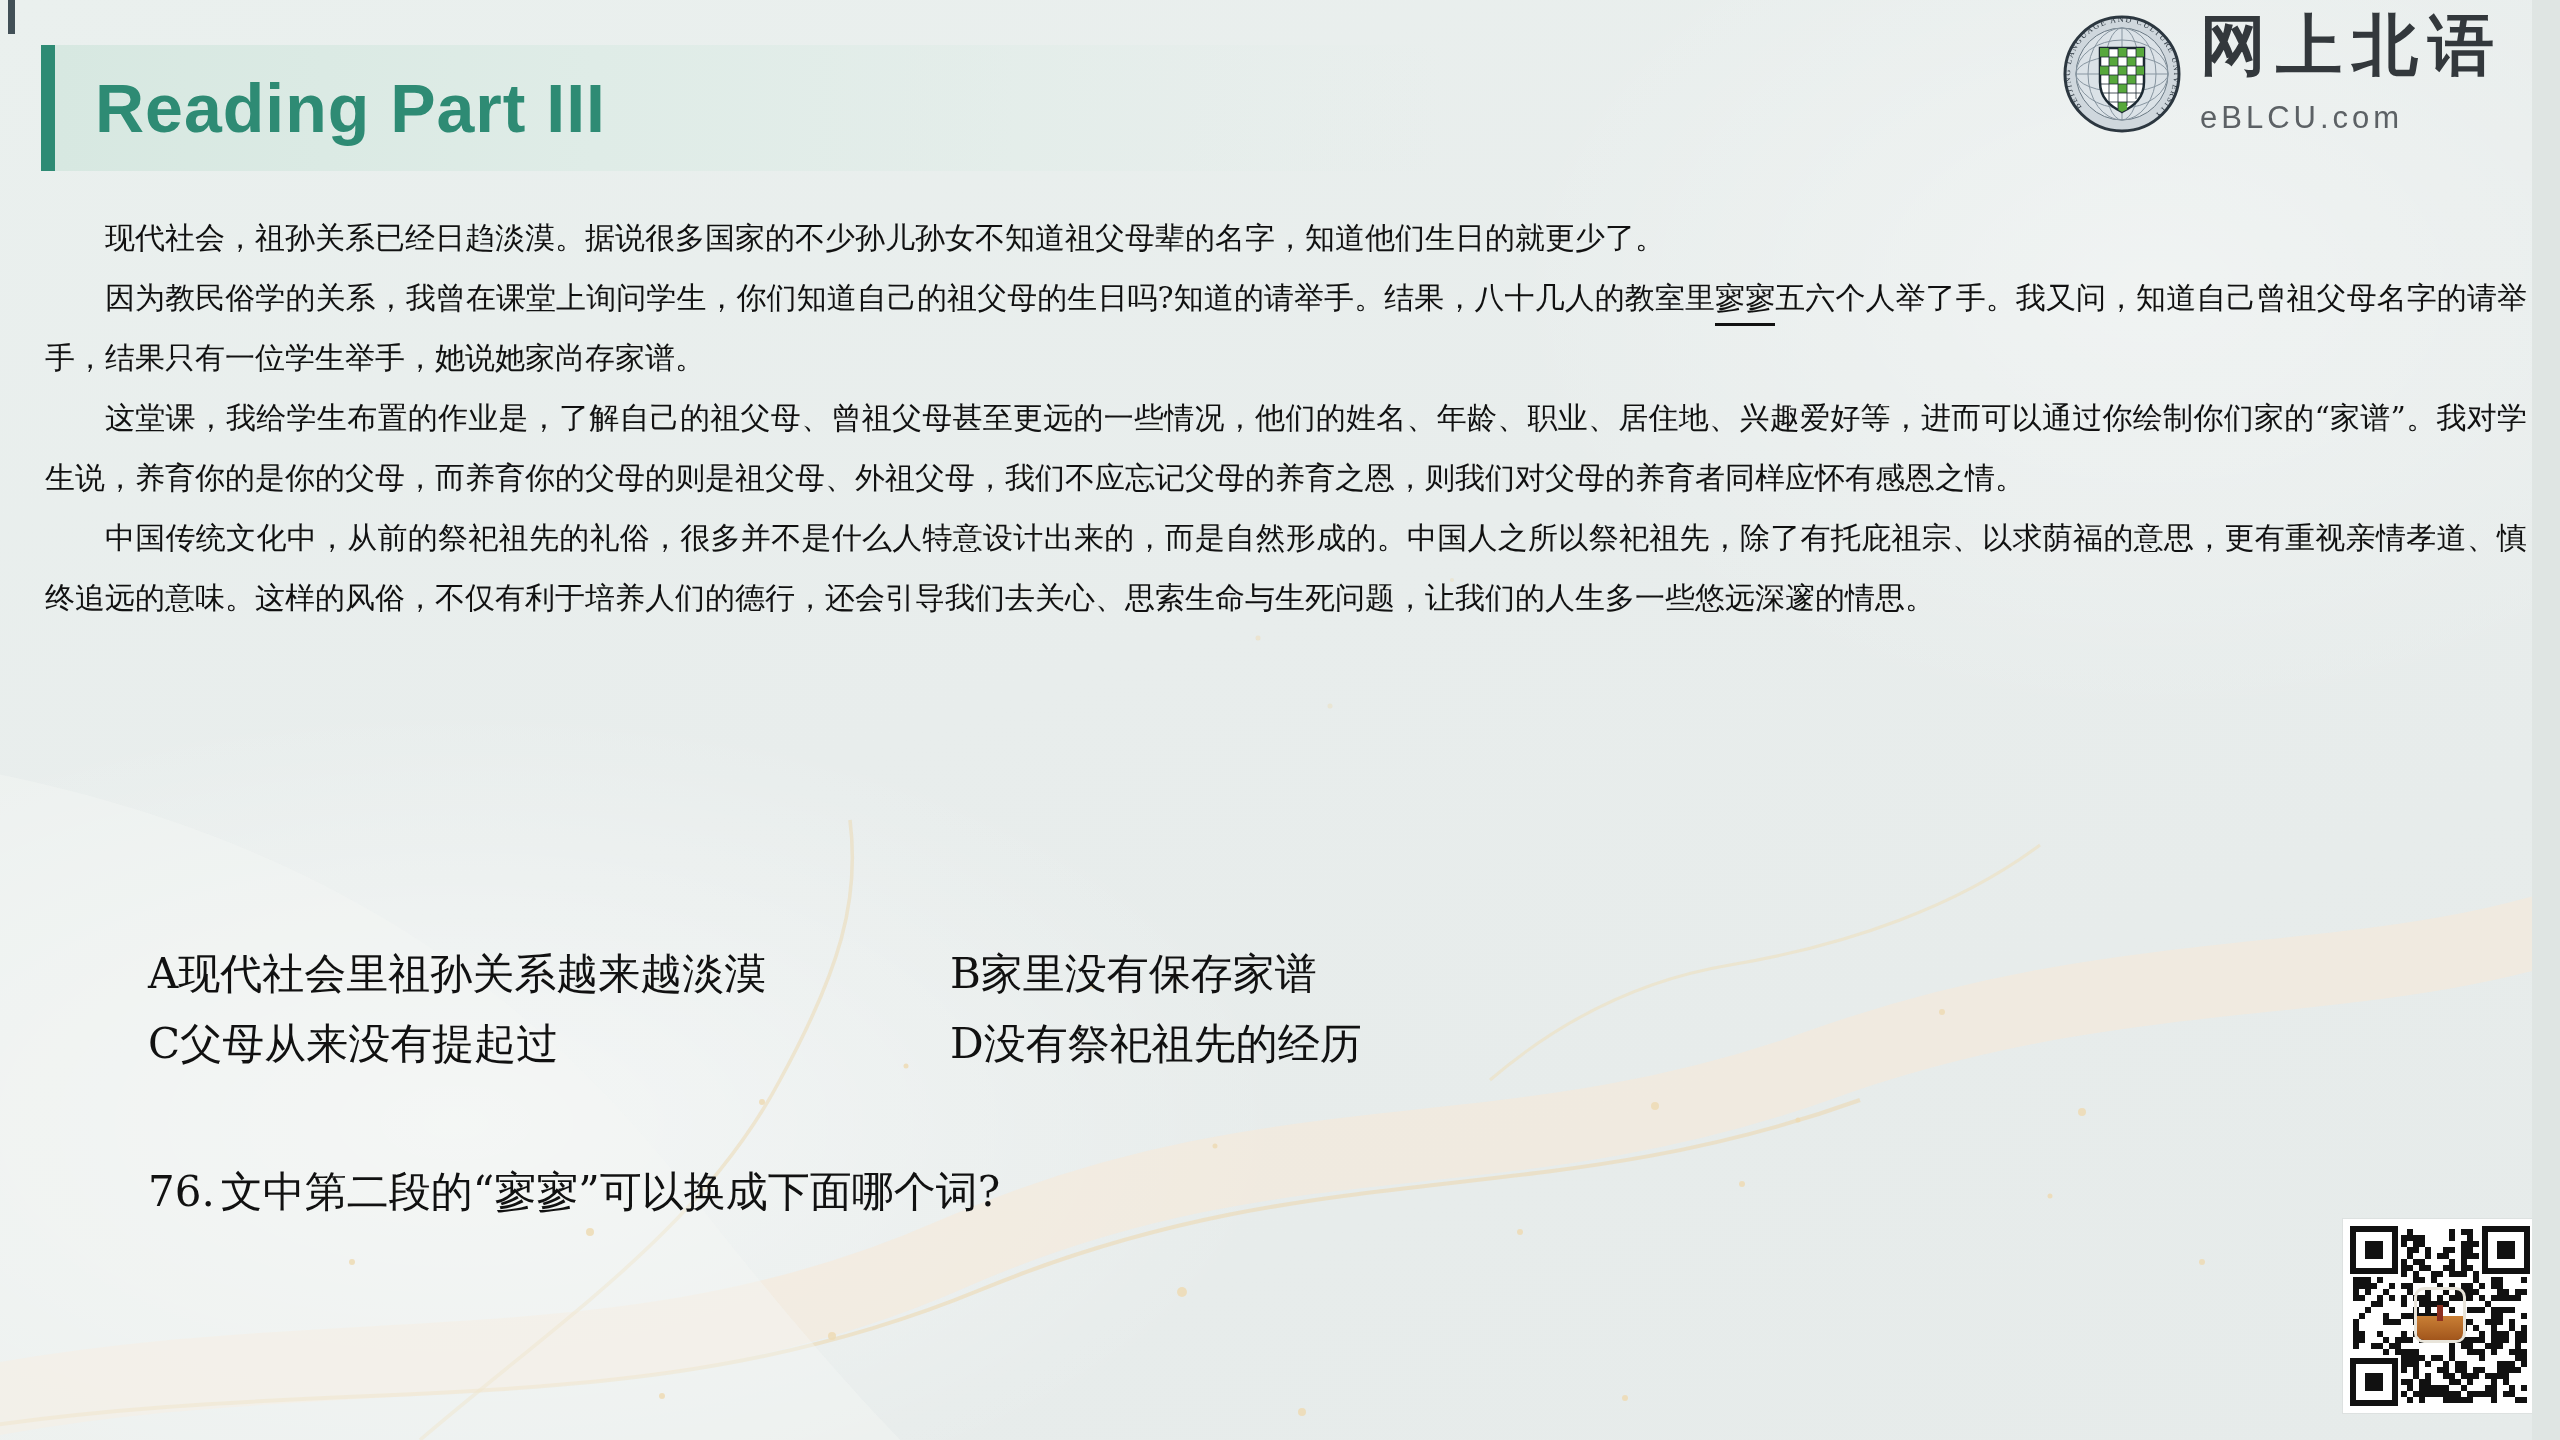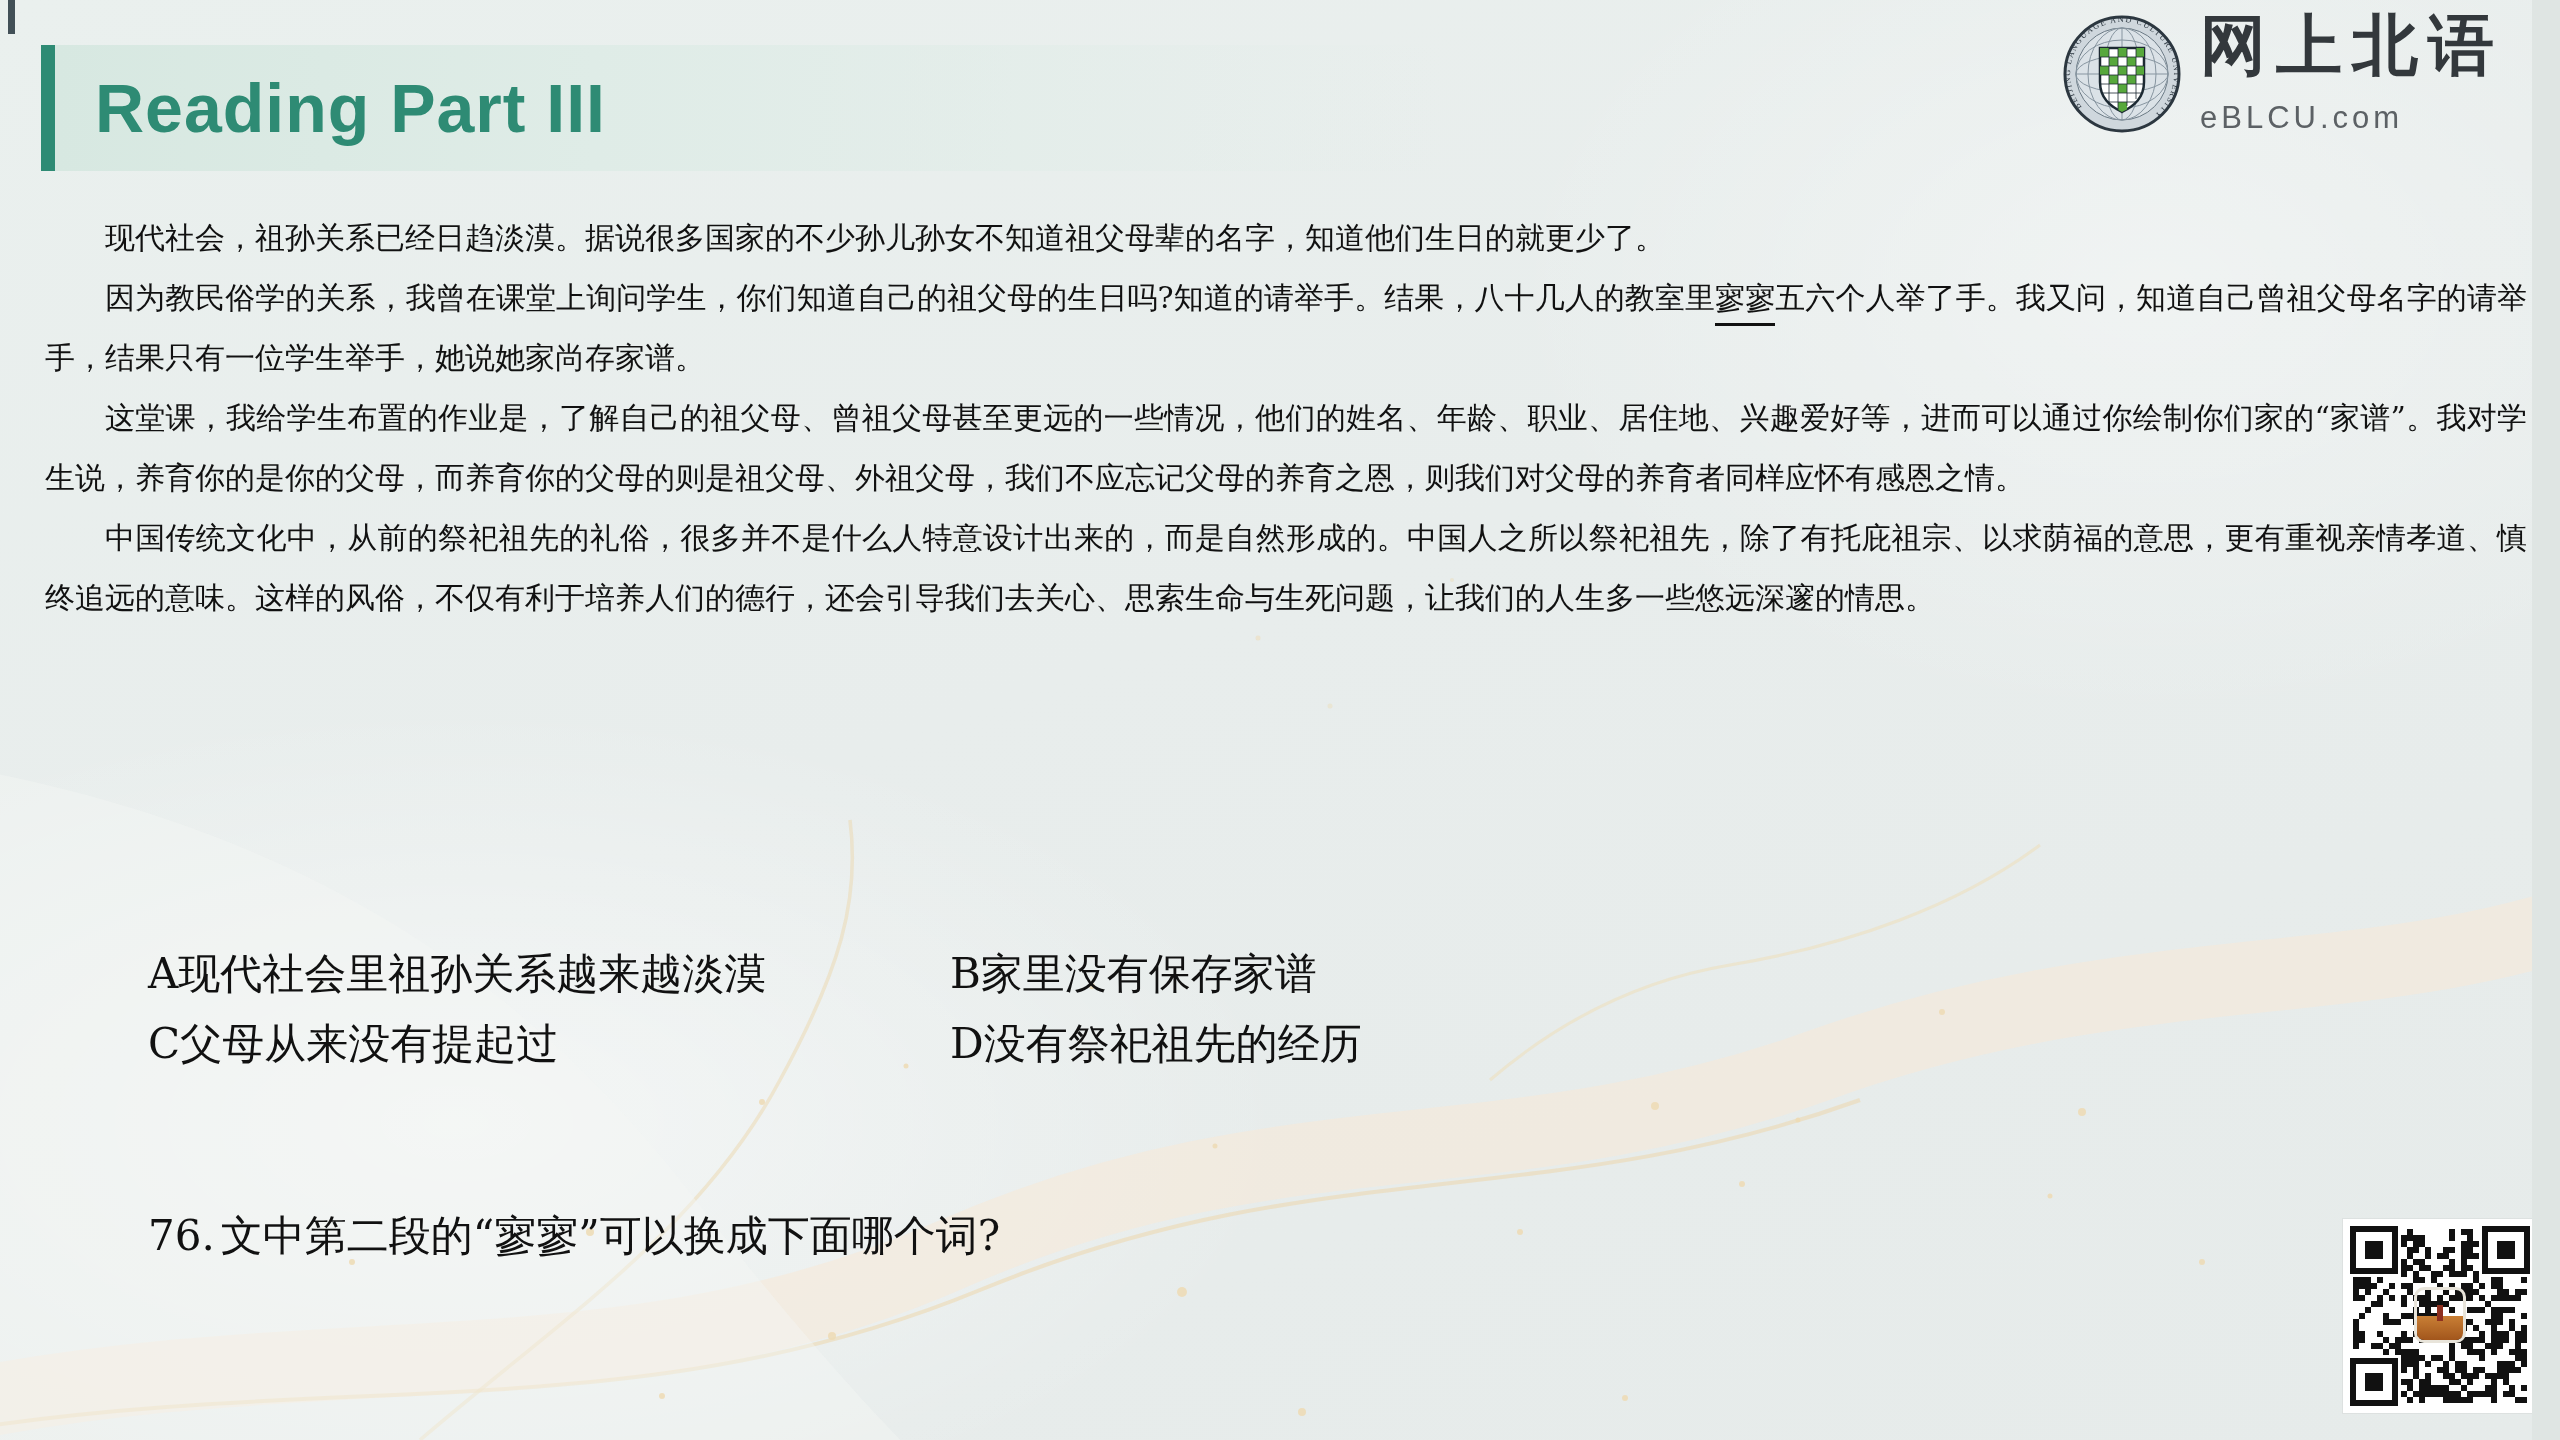--- a/index.html
+++ b/index.html
@@ -38,21 +38,21 @@
   .passage{
     position:absolute;left:45px;top:208px;width:2482px;
     font-size:30px;line-height:60px;text-align:justify;
   }
   .passage p{margin:0;text-indent:2em;}
   .u{border-bottom:3px solid #111;padding-bottom:8px;}
 
   
   .question{position:absolute;left:148px;width:1950px;font-size:42px;line-height:48px;}
   #q75{top:928px;}
-  #q76{top:1168px;margin-top:44px;}
+  #q76{top:1168px;}
   .q-line{white-space:nowrap;}
   .q-num{margin-right:6px;}
   .q-options.grid2{display:grid;grid-template-columns:802px auto;row-gap:22px;margin-top:22px;}
   .q-options.inline{display:flex;gap:80px;margin-top:24px;padding-left:18px;}
   .opt{white-space:nowrap;}
 
   
   .qr{position:absolute;left:2343px;top:1219px;width:194px;height:194px;background:#fff;box-shadow:0 0 0 1px rgba(0,0,0,0.04);}
   .qr svg{position:absolute;left:7px;top:7px;}
   .qr-center{

